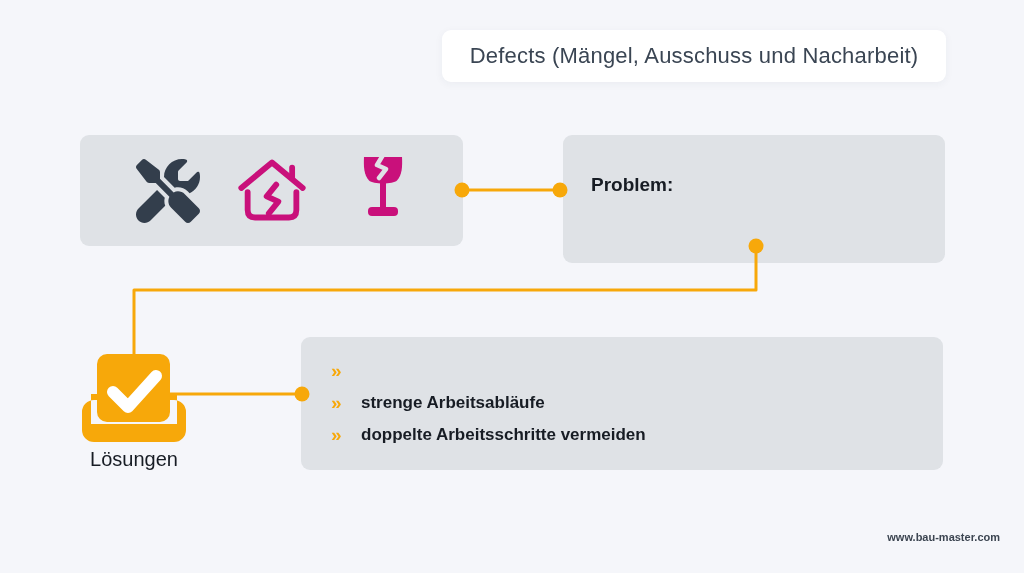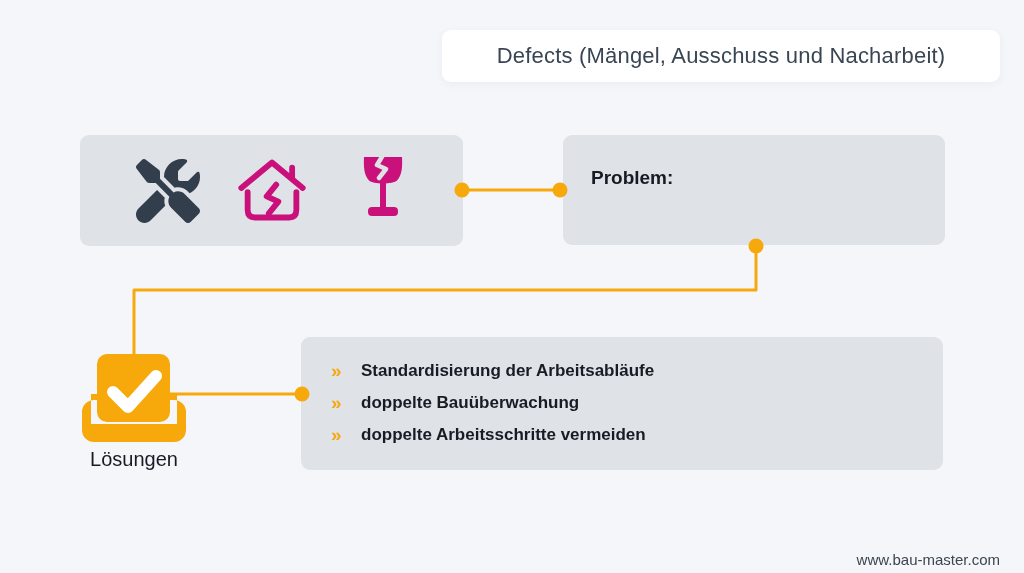--- a/index.html
+++ b/index.html
@@ -15,36 +15,36 @@
     -webkit-font-smoothing:antialiased;
   }
   .stage{
     position:relative;width:1024px;height:573px;
     background:var(--background);overflow:hidden;
   }
   .panel{
     position:absolute;background:var(--panel);border-radius:9px;z-index:1;
   }
   .title-card{
-    position:absolute;left:442px;top:30px;width:558px;height:52px;
+    position:absolute;left:442px;top:30px;width:504px;height:52px;
     background:var(--card);border-radius:9px;
     box-shadow:0 2px 8px rgba(40,50,70,0.05);
     display:flex;align-items:center;justify-content:center;z-index:1;
   }
   .title-card span{
     font-size:22px;font-weight:500;color:var(--title);letter-spacing:0.2px;
   }
   .icons-panel{left:80px;top:135px;width:383px;height:111px;}
   .icons-panel svg{position:absolute;}
   .svg-tools{left:56px;top:24px;}
   .svg-house{left:156px;top:22px;}
   .svg-glass{left:280px;top:20px;}
   .problem-panel{
-    left:563px;top:135px;width:382px;height:110px;
-    padding:28px 20px 0 28px;
+    left:563px;top:135px;width:382px;height:128px;
+    padding:35px 20px 0 28px;
   }
   .problem-panel .line{
     font-size:19px;line-height:30px;font-weight:600;color:var(--text);
   }
   .solutions-panel{
     left:301px;top:337px;width:642px;height:133px;
     padding:18px 20px 0 30px;
   }
   .bullet-row{display:flex;align-items:center;height:32px;}
   .bullet-marker{
@@ -56,21 +56,21 @@
     position:absolute;left:0;top:0;width:1024px;height:573px;
     z-index:2;pointer-events:none;
   }
   .check-icon-wrap{position:absolute;left:80px;top:352px;z-index:3;}
   .losungen-label{
     position:absolute;left:74px;top:448px;width:120px;text-align:center;
     font-size:20px;font-weight:400;color:var(--text);z-index:3;
   }
   .footer-site{
     position:absolute;right:24px;top:531px;
-    font-size:15px;font-weight:400;color:var(--footer);margin-top:20px;
+    font-size:11px;font-weight:700;color:var(--footer);
   }
 </style>
 </head>
 <body>
 
 <div class="stage">
 
   <div class="title-card">
     <span>Defects (Mängel, Ausschuss und Nacharbeit)</span>
   </div>
@@ -95,25 +95,24 @@
     </svg>
   </div>
 
   <div class="panel problem-panel">
     <div class="line">Problem:</div>
   </div>
 
   <div class="panel solutions-panel">
     <div class="bullet-row">
       <span class="bullet-marker">»</span>
-      <span class="bullet-text">Standardisierung der Arbeitsabläufe</span>
     </div>
     <div class="bullet-row">
       <span class="bullet-marker">»</span>
-      <span class="bullet-text">doppelte Bauüberwachung</span>
+      <span class="bullet-text">strenge Arbeitsabläufe</span>
     </div>
     <div class="bullet-row">
       <span class="bullet-marker">»</span>
       <span class="bullet-text">doppelte Arbeitsschritte vermeiden</span>
     </div>
   </div>
 
   <svg class="connector-overlay" width="1024" height="573" viewBox="0 0 1024 573" aria-hidden="true">
     <g style="stroke:var(--yellow)" fill="none" stroke-width="3" stroke-linejoin="round">
       <path d="M462 190 H560"></path>

